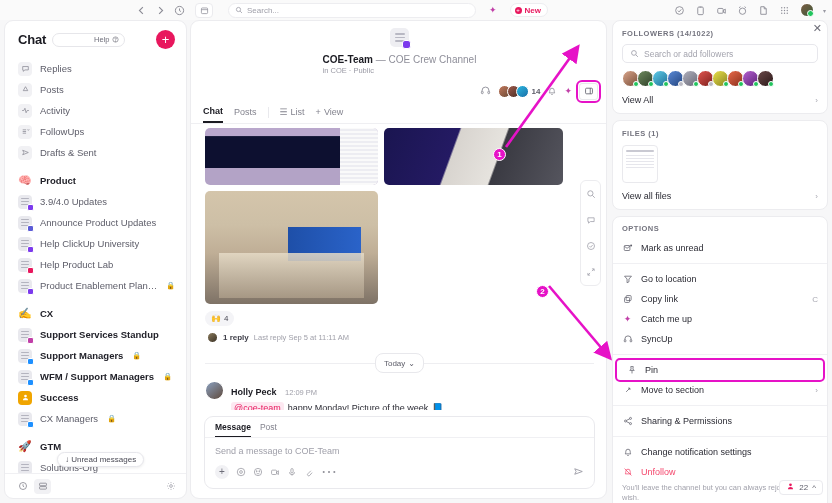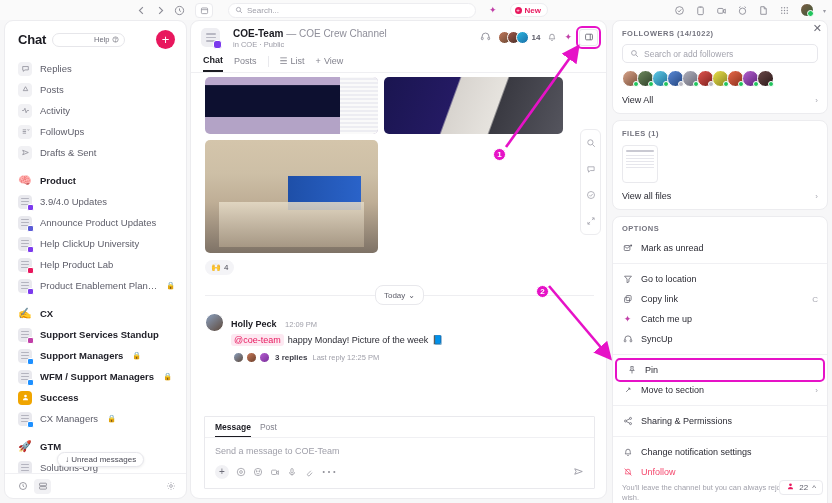--- a/index.html
+++ b/index.html
@@ -101,21 +101,21 @@
   .sb-foot .fbtn.active { background: #f1f1f4; }
   .sb-foot .gear { margin-left: auto; color: #9a9aa4; }
 
   
   .chat {
     position: absolute; left: 190px; top: 20px; width: 417px; height: 479px;
     background: #fff; border-radius: 9px; border: 1px solid #ececef;
     display: flex; flex-direction: column; overflow: hidden;
   }
   .ch-head { padding: 7px 8px 0 10px; }
-  .ch-row1 { display: flex; align-items: flex-start; gap: 13px; }
+  .ch-row1 { display: flex; align-items: center; gap: 7px; flex-direction: column; }
   .ch-avatar {
     width: 19px; height: 19px; border-radius: 5px; background: #eeeef2; position: relative; flex: none;
     display:flex;align-items:center;justify-content:center;
   }
   .ch-avatar .bars { width: 10px; height: 9px; display:flex; flex-direction:column; justify-content:space-between; }
   .ch-avatar .bars i { display:block; height:1.6px; background:#b8b8c3; border-radius:1px; }
   .ch-avatar .badge { position:absolute; right:-2px; bottom:-2px; width:9px; height:9px; border-radius:3px;
                       background:#7c3aed; border:1.4px solid #fff; }
   .ch-name { font-size: 10px; font-weight: bold; color: #1b1b22; }
   .ch-name .sub { font-weight: normal; color: #8e8e99; }
@@ -179,21 +179,21 @@
 
   
   .rail {
     position: absolute; right: 5px; top: 56px; width: 21px; border-radius: 6px;
     background: #fff; border: 1px solid #ececef; padding: 4px 0;
     display: flex; flex-direction: column; align-items: center; gap: 8px; color: #a3a3ad;
   }
 
   
   .composer { padding: 6px 11px 9px 13px; }
-  .comp-box { border: 1px solid #e9e9ed; border-radius: 1px; background: #fff; }
+  .comp-box { border: 1px solid #e9e9ed; border-radius: 9px; background: #fff; }
   .comp-tabs { display: flex; gap: 9px; padding: 5px 10px 0; border-bottom: 1px solid #f0f0f3; }
   .comp-tab { font-size: 8.5px; color: #83838e; padding-bottom: 4px; }
   .comp-tab.active { color: #1b1b22; font-weight: bold; border-bottom: 1.6px solid #1b1b22; }
   .comp-ph { font-size: 9px; color: #a0a0aa; padding: 8px 10px 6px; }
   .comp-tools { display: flex; align-items: center; gap: 7px; padding: 0 10px 7px; color: #97979f; }
   .comp-tools .plus { width: 14px; height: 14px; border-radius: 50%; background: #f1f1f4;
                       display:flex;align-items:center;justify-content:center;color:#6d6d78;font-size:10px;line-height:1; }
   .comp-send { margin-left: auto; color: #9a9aa4; }
 
   
@@ -628,20 +628,25 @@
       <div class="msg-scroll">
         <div class="img-row">
           <div class="photo ph1"></div>
           <div class="photo ph2"></div>
         </div>
         <div class="photo ph3"></div>
         <div class="reaction">
           <span>🙌</span>
           <span>4</span>
         </div>
+        <div class="thread-row">
+          <div class="f" style="background:linear-gradient(140deg,#8a7a5c,#3b3226)"></div>
+          <span class="thread-cnt">1 reply</span>
+          <span class="thread-meta">Last reply Sep 5 at 11:11 AM</span>
+        </div>
 
         <div class="day-div">
           <div class="ln"></div>
           <div class="day-pill">
             <span>Today</span>
             <span>⌄</span>
           </div>
           <div class="ln"></div>
         </div>
 

